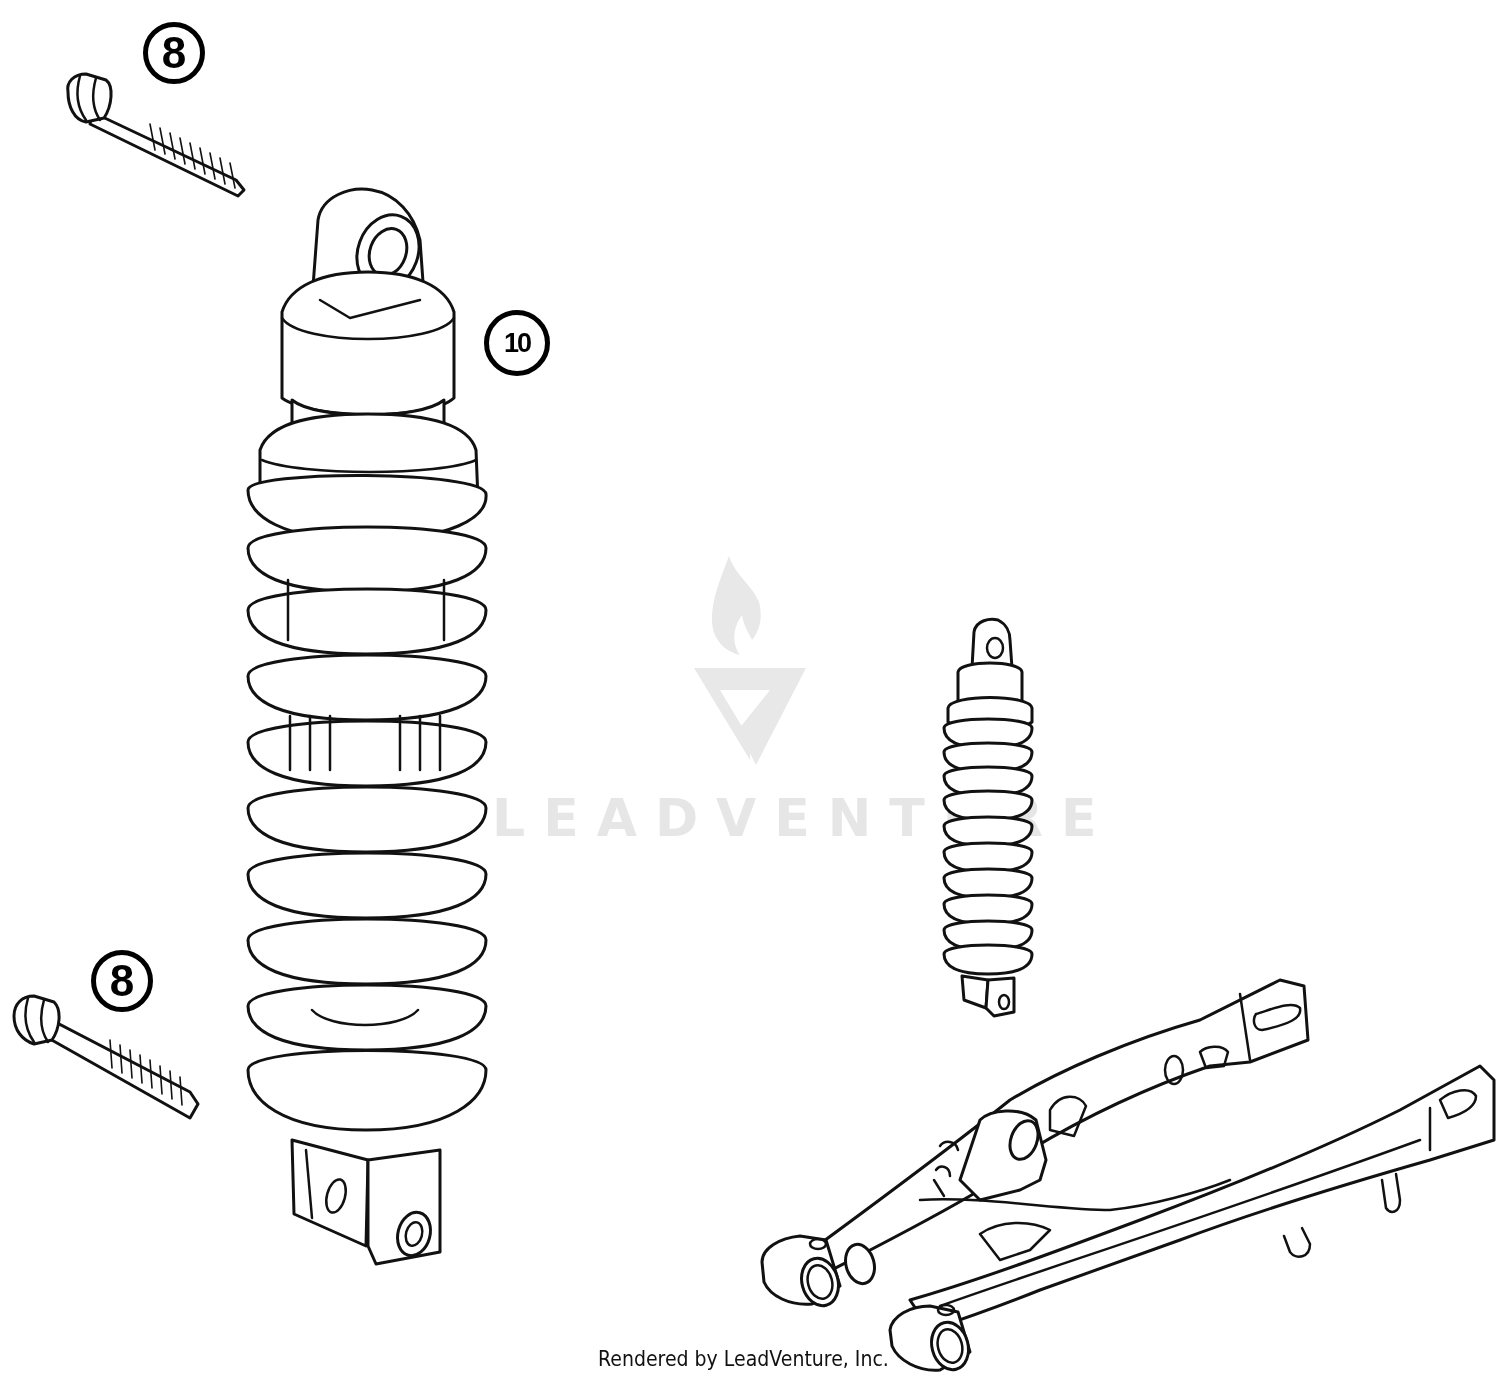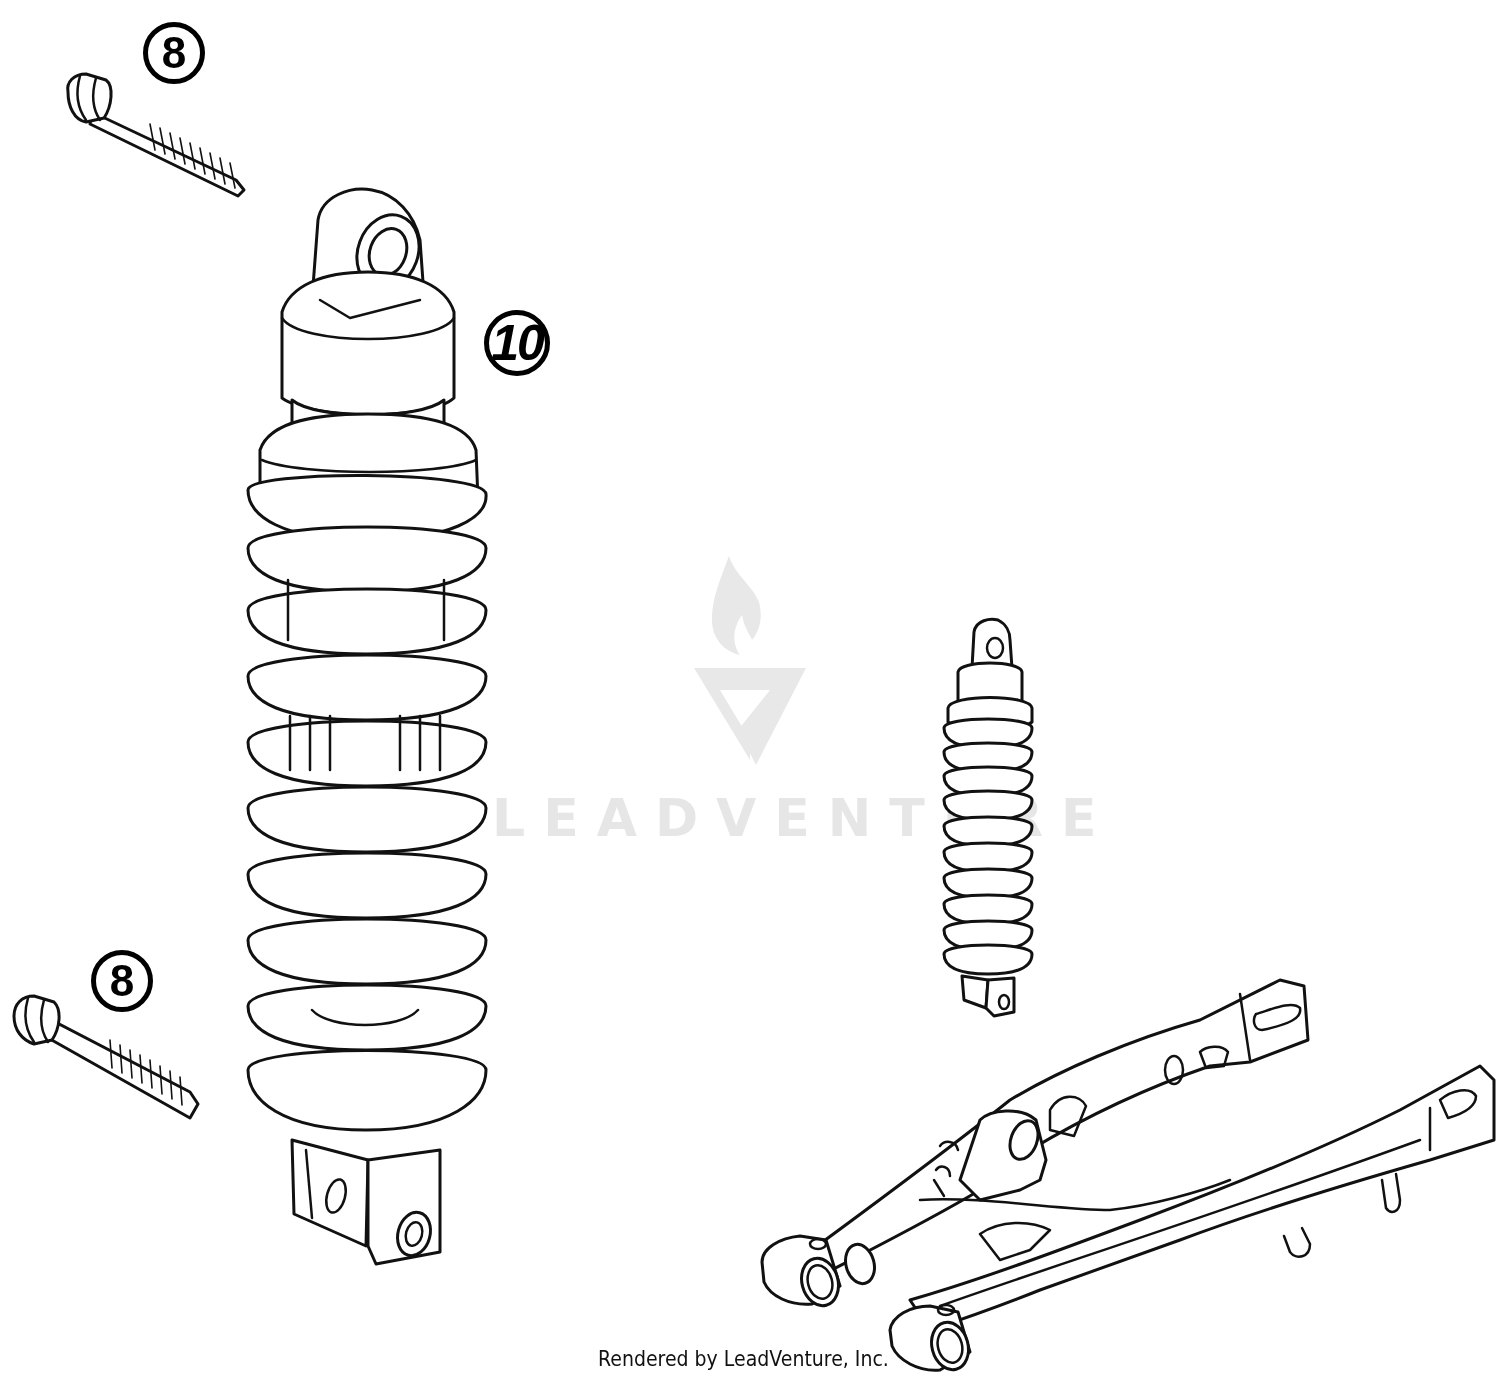--- a/index.html
+++ b/index.html
@@ -2,21 +2,21 @@
 <html><head>
 <meta charset="utf-8">
 <style>
   html, body { margin: 0; padding: 0; background: #ffffff; }
   body { width: 1500px; height: 1384px; position: relative; overflow: hidden; font-family: "DejaVu Sans", sans-serif; }
   svg.diagram { position: absolute; left: 0; top: 0; }
   .ln { fill: #fff; stroke: #111; stroke-width: 3; stroke-linejoin: round; stroke-linecap: round; }
   .ln2 { fill: none; stroke: #111; stroke-width: 2.5; stroke-linejoin: round; stroke-linecap: round; }
   .thin { fill: none; stroke: #111; stroke-width: 1.6; stroke-linecap: round; }
   .callout { position: absolute; width: 62px; height: 62px; border: 5px solid #000; border-radius: 50%; box-sizing: border-box; display: flex; align-items: center; justify-content: center; font-family: "Liberation Sans", sans-serif; font-weight: bold; font-size: 44px; color: #000; background: #fff; }
-  .callout.wide { width: 66px; height: 66px; font-size: 50px; letter-spacing: -2px; font-style: italic; }
+  .callout.wide { width: 66px; height: 66px; font-size: 27px; letter-spacing: -2px; }
   .wm-text { position: absolute; left: 492px; top: 788px; font-family: "DejaVu Sans", sans-serif; font-size: 52px; letter-spacing: 18px; color: #e6e6e6; font-weight: bold; }
   .footer { position: absolute; left: 598px; top: 1346px; font-family: "DejaVu Sans", sans-serif; font-size: 22px; color: #111; transform: scaleX(0.86); transform-origin: left top; }
 </style>
 </head>
 <body>
 
 <svg class="diagram" width="1500" height="1384">
   <g fill="#e8e8e8">
     <path d="M729 556 C718 585 712 600 712 620 C712 640 726 652 740 655 C730 640 735 625 742 615 C744 628 750 634 752 640 C760 630 763 618 759 602 C752 585 735 575 729 556 Z"></path>
     <path d="M694 668 L806 668 L756 765 L738 730 L770 690 L720 690 L750 740 L750 760 Z"></path>

